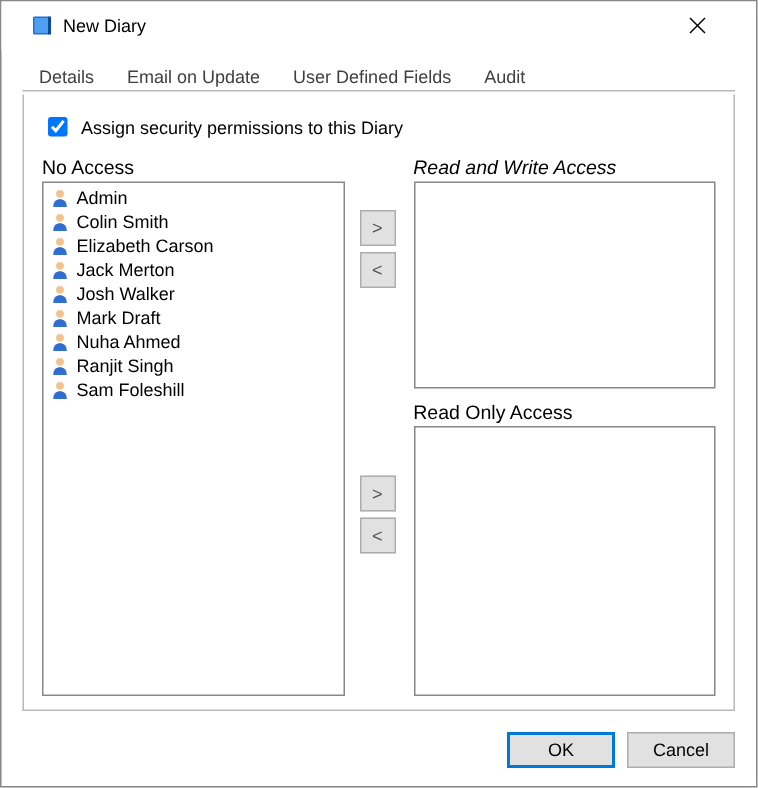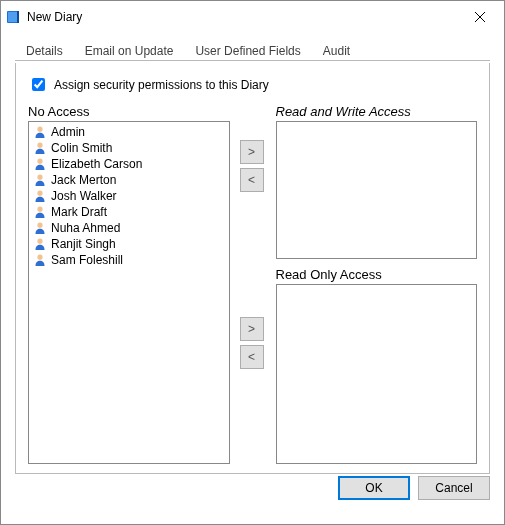--- a/index.html
+++ b/index.html
@@ -15,21 +15,21 @@
     height: 525px;
     border: 1px solid #888;
     background: #fff;
     position: relative;
     box-shadow: 0 2px 8px rgba(0,0,0,0.15);
   }
   .titlebar {
     height: 32px;
     display: flex;
     align-items: center;
-    padding: 0 4px;
+    padding: 0 19px;
     background: #fff;
   }
   .titlebar .app-icon {
     width: 16px; height: 16px;
     margin-right: 6px;
     display: flex; align-items: center; justify-content: center;
   }
   .titlebar .title {
     flex: 1;
     font-size: 12px;
@@ -148,21 +148,21 @@
   }
   .section {
     display: flex;
     flex-direction: column;
   }
   .rw-section { flex: 0 0 155px; font-style: italic; }
   .ro-section { flex: 1; }
   .button-bar {
     position: absolute;
     right: 14px;
-    bottom: 24px;
+    bottom: 12px;
     display: flex;
     gap: 8px;
   }
   .btn {
     min-width: 72px;
     height: 24px;
     border: 1px solid #adadad;
     background: #e1e1e1;
     font-size: 12px;
     font-family: inherit;

